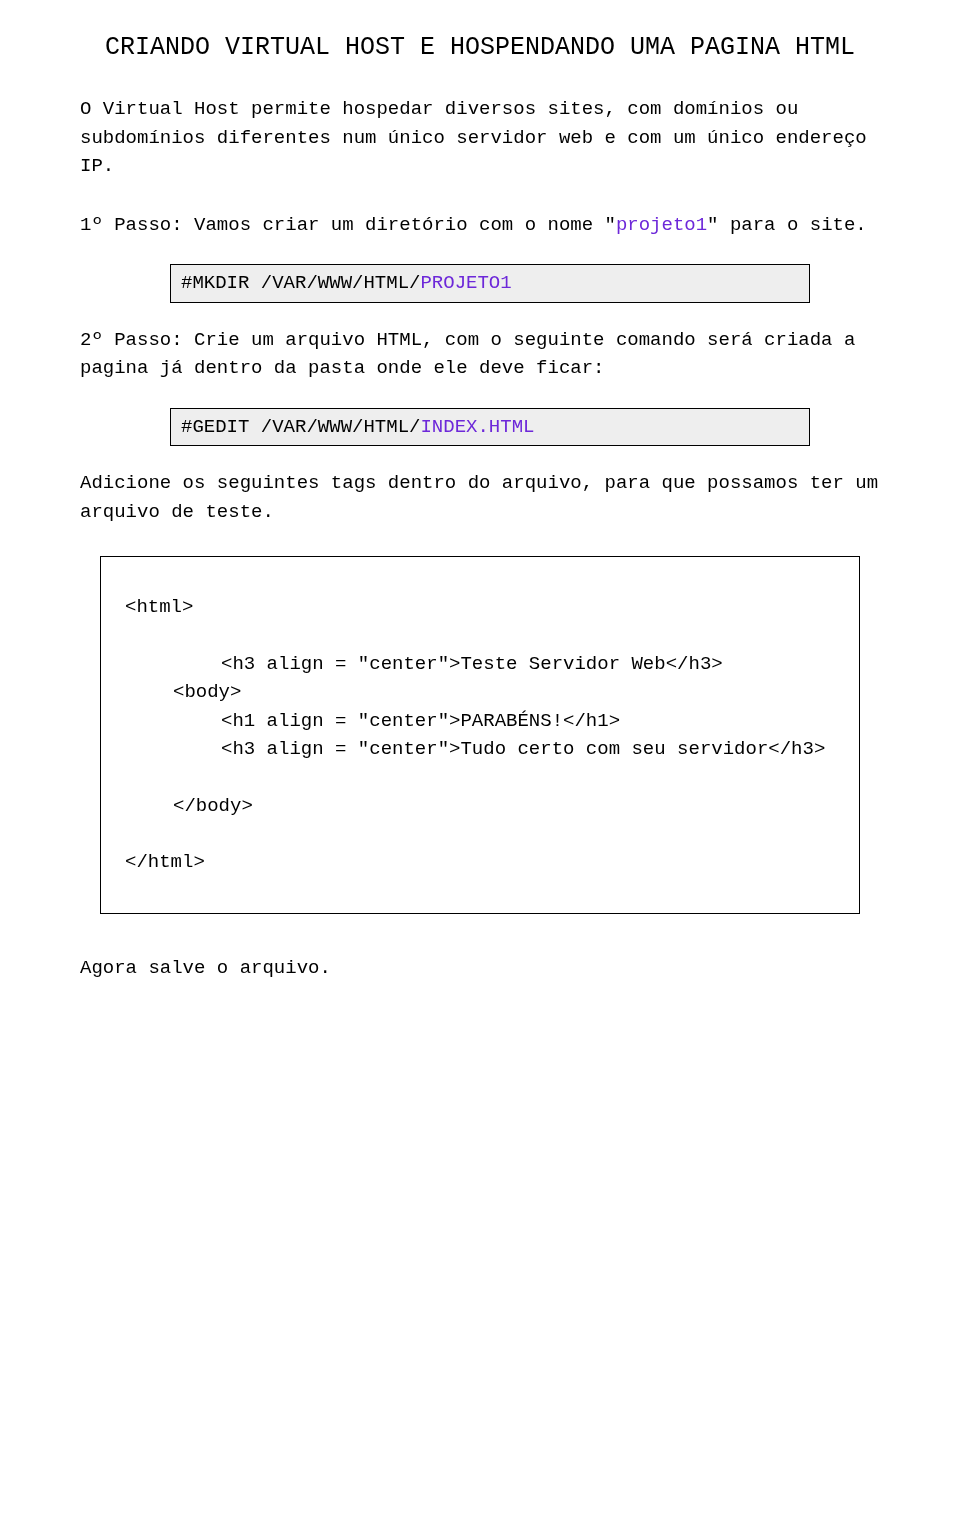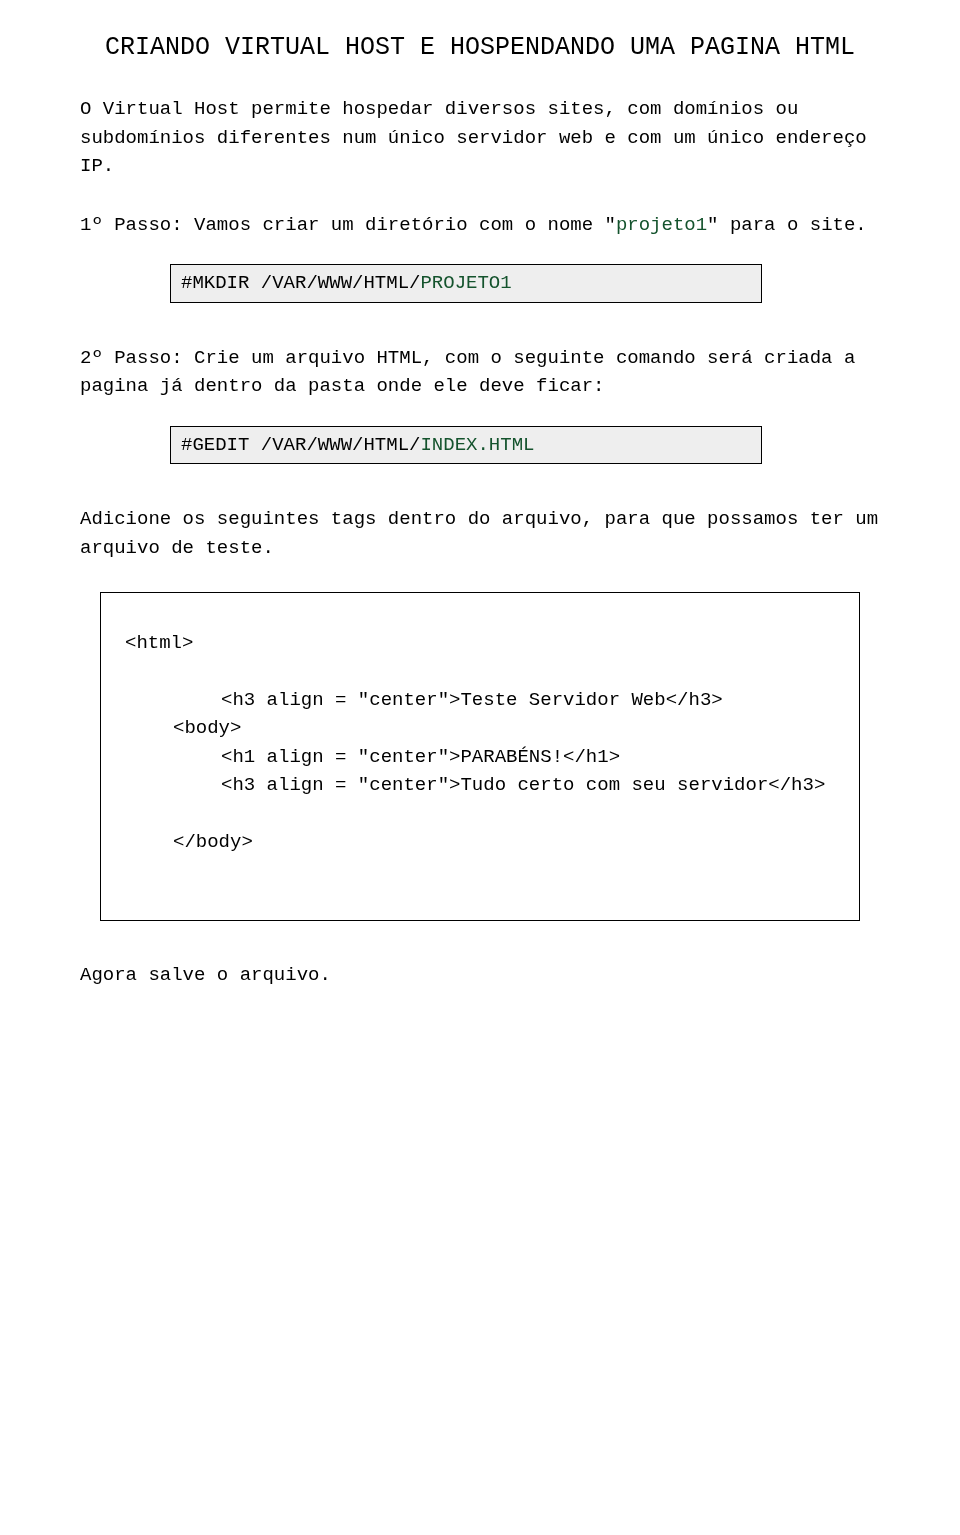--- a/index.html
+++ b/index.html
@@ -14,27 +14,27 @@
     }
     .title {
       font-weight: normal;
       font-size: 25px;
       text-align: center;
       margin-bottom: 30px;
       line-height: 1.4;
     }
     .para { margin-bottom: 30px; }
     .step { margin-bottom: 25px; }
-    .red { color: #14532d; }
+    .red { color: #6d28d9; }
     .cmdbox {
       border: 1px solid #000;
       background: #eeeeee;
       padding: 4px 10px;
-      margin: 20px 20px 41px 90px;
-      width: 592px;
+      margin: 20px 20px 23px 90px;
+      width: 640px;
     }
     .codebox {
       border: 1px solid #000;
       padding: 36px 24px 36px 24px;
       margin: 30px 20px 40px 20px;
     }
     .inner { margin-left: 48px; }
     .codebox p { margin-bottom: 28px; }
     .codebox .last { margin-bottom: 0; }
   </style>
@@ -63,15 +63,16 @@
 
 <div class="codebox">
   <p>&lt;html&gt;</p>
   <div class="inner">
     <p style="margin-left:48px;margin-bottom:0;">&lt;h3 align = "center"&gt;Teste Servidor Web&lt;/h3&gt;</p>
     <p style="margin-bottom:0;">&lt;body&gt;</p>
     <p style="margin-left:48px;margin-bottom:0;">&lt;h1 align = "center"&gt;PARABÉNS!&lt;/h1&gt;</p>
     <p style="margin-left:48px;margin-bottom:28px;">&lt;h3 align = "center"&gt;Tudo certo com seu servidor&lt;/h3&gt;</p>
     <p>&lt;/body&gt;</p>
   </div>
+  <p class="last">&lt;/html&gt;</p>
 </div>
 
 <p class="para">Agora salve o arquivo.</p>
 
 </body></html>

